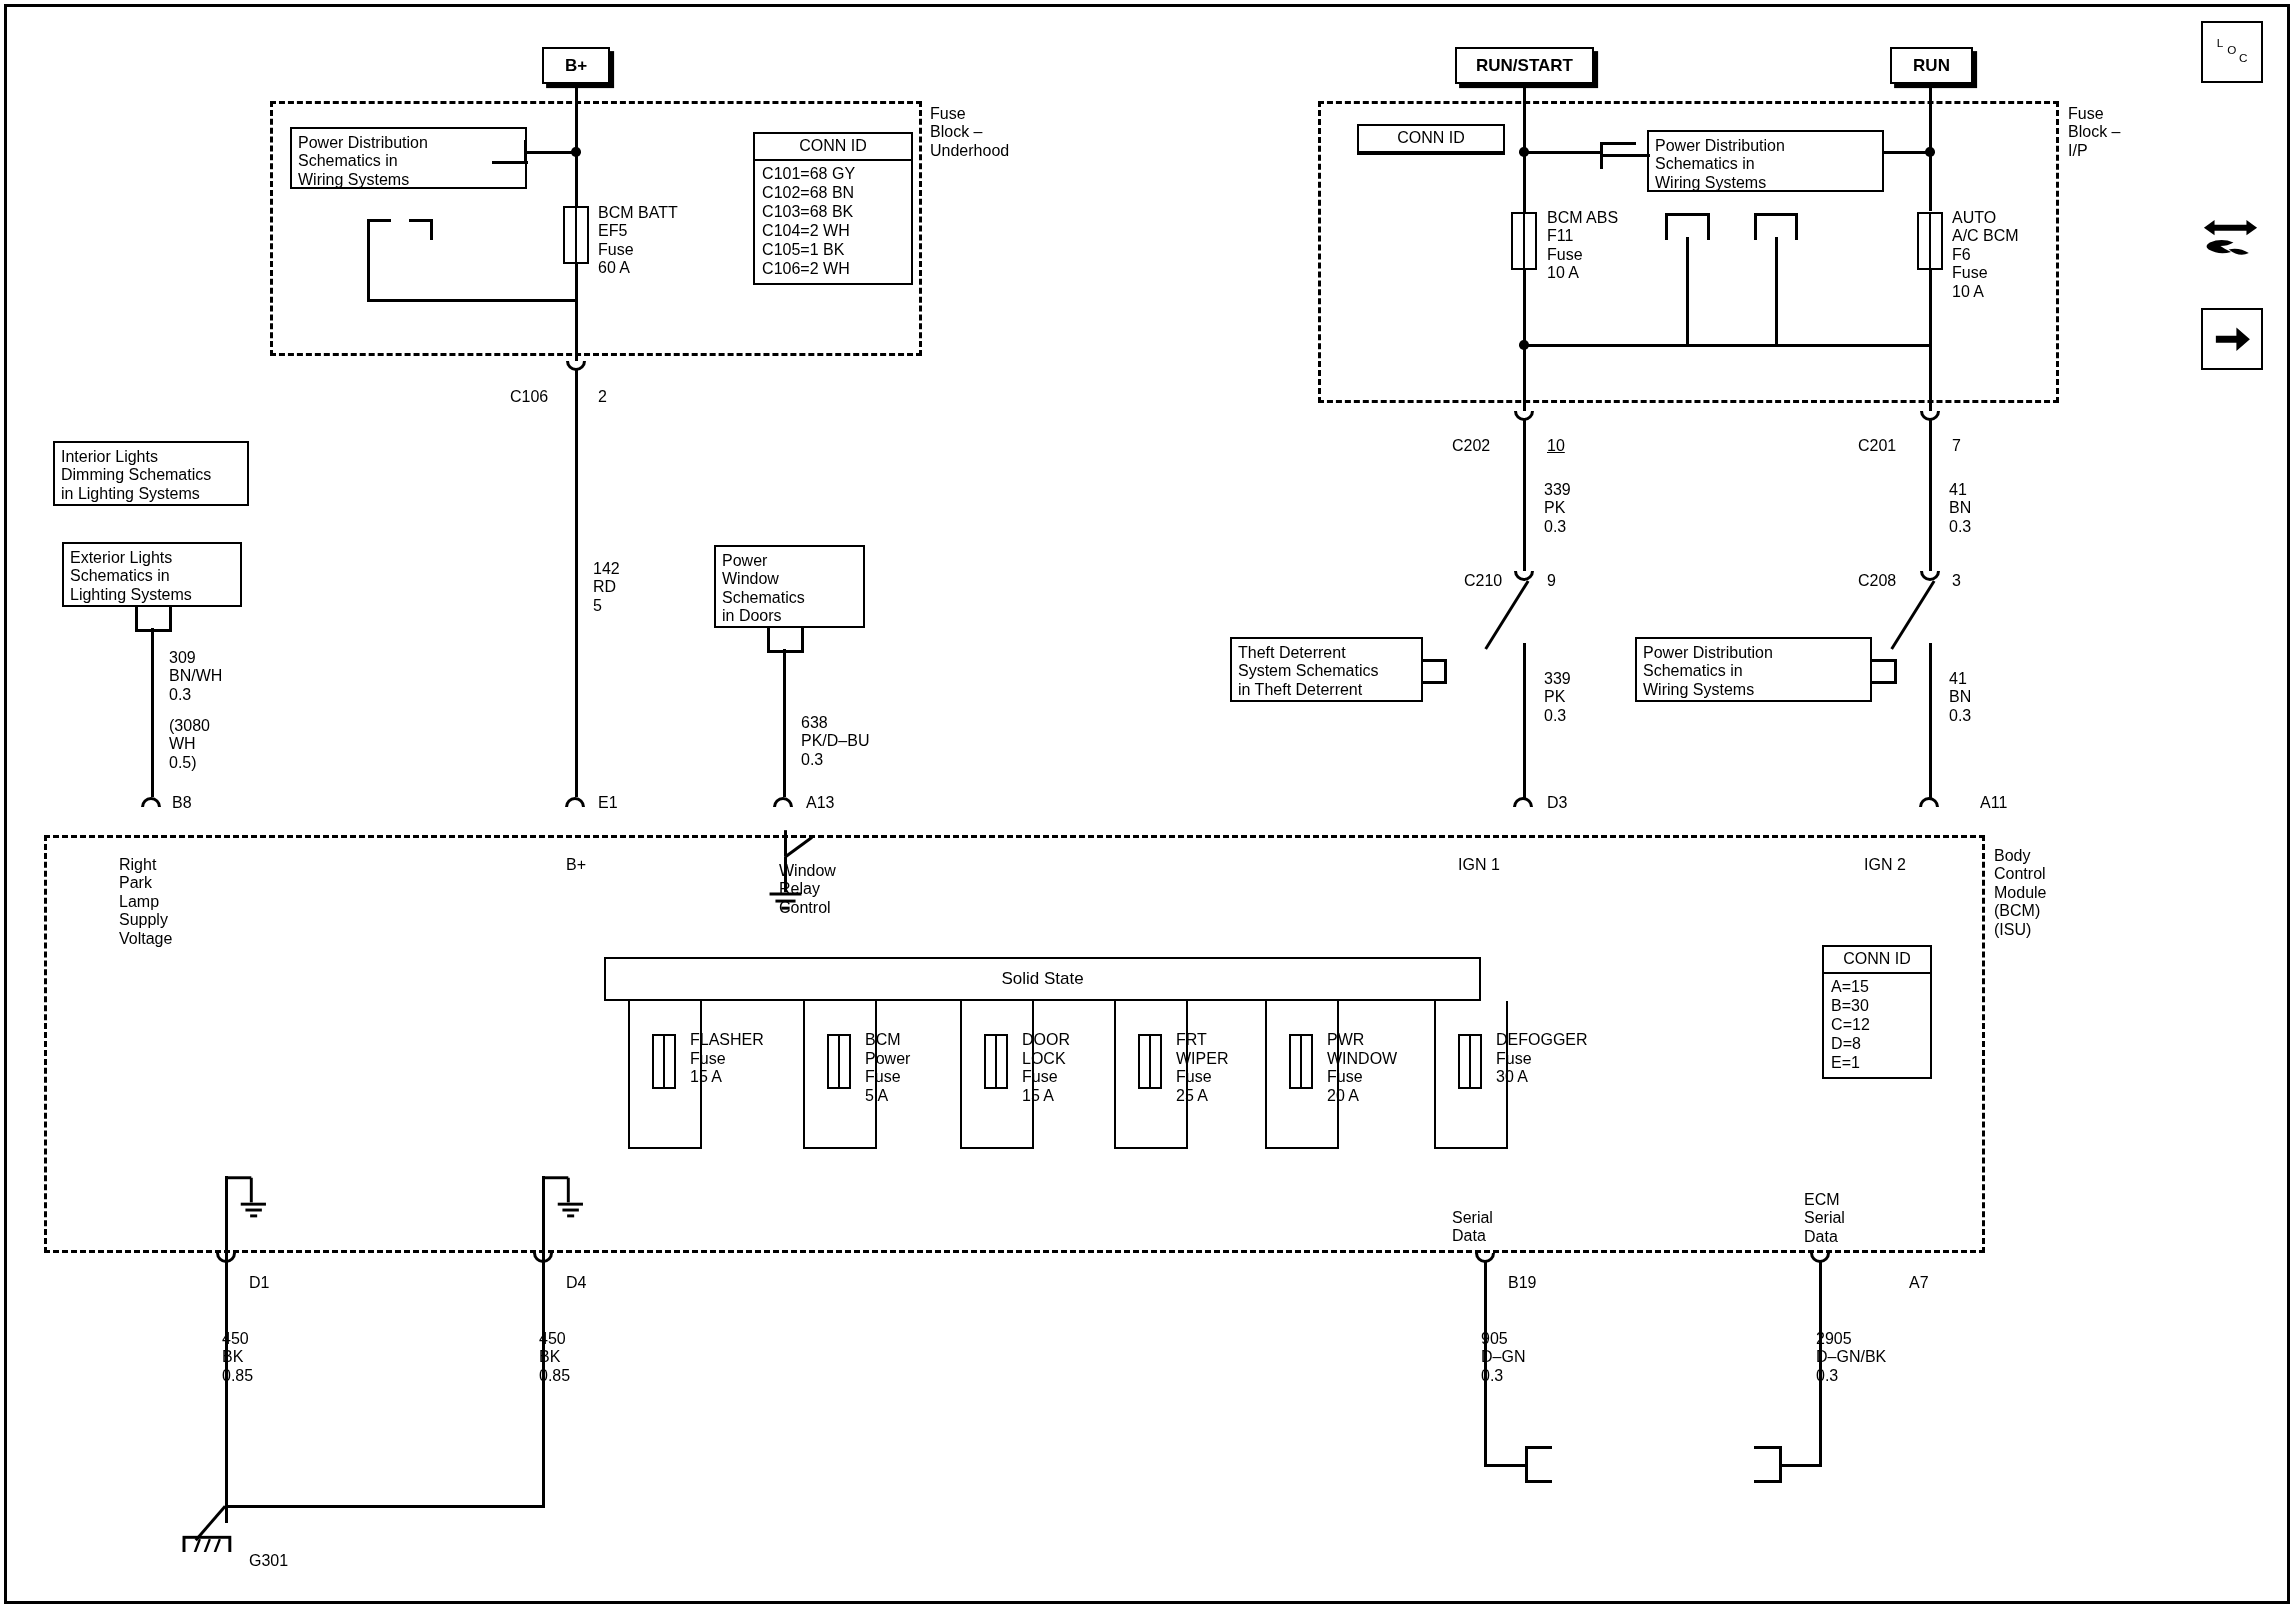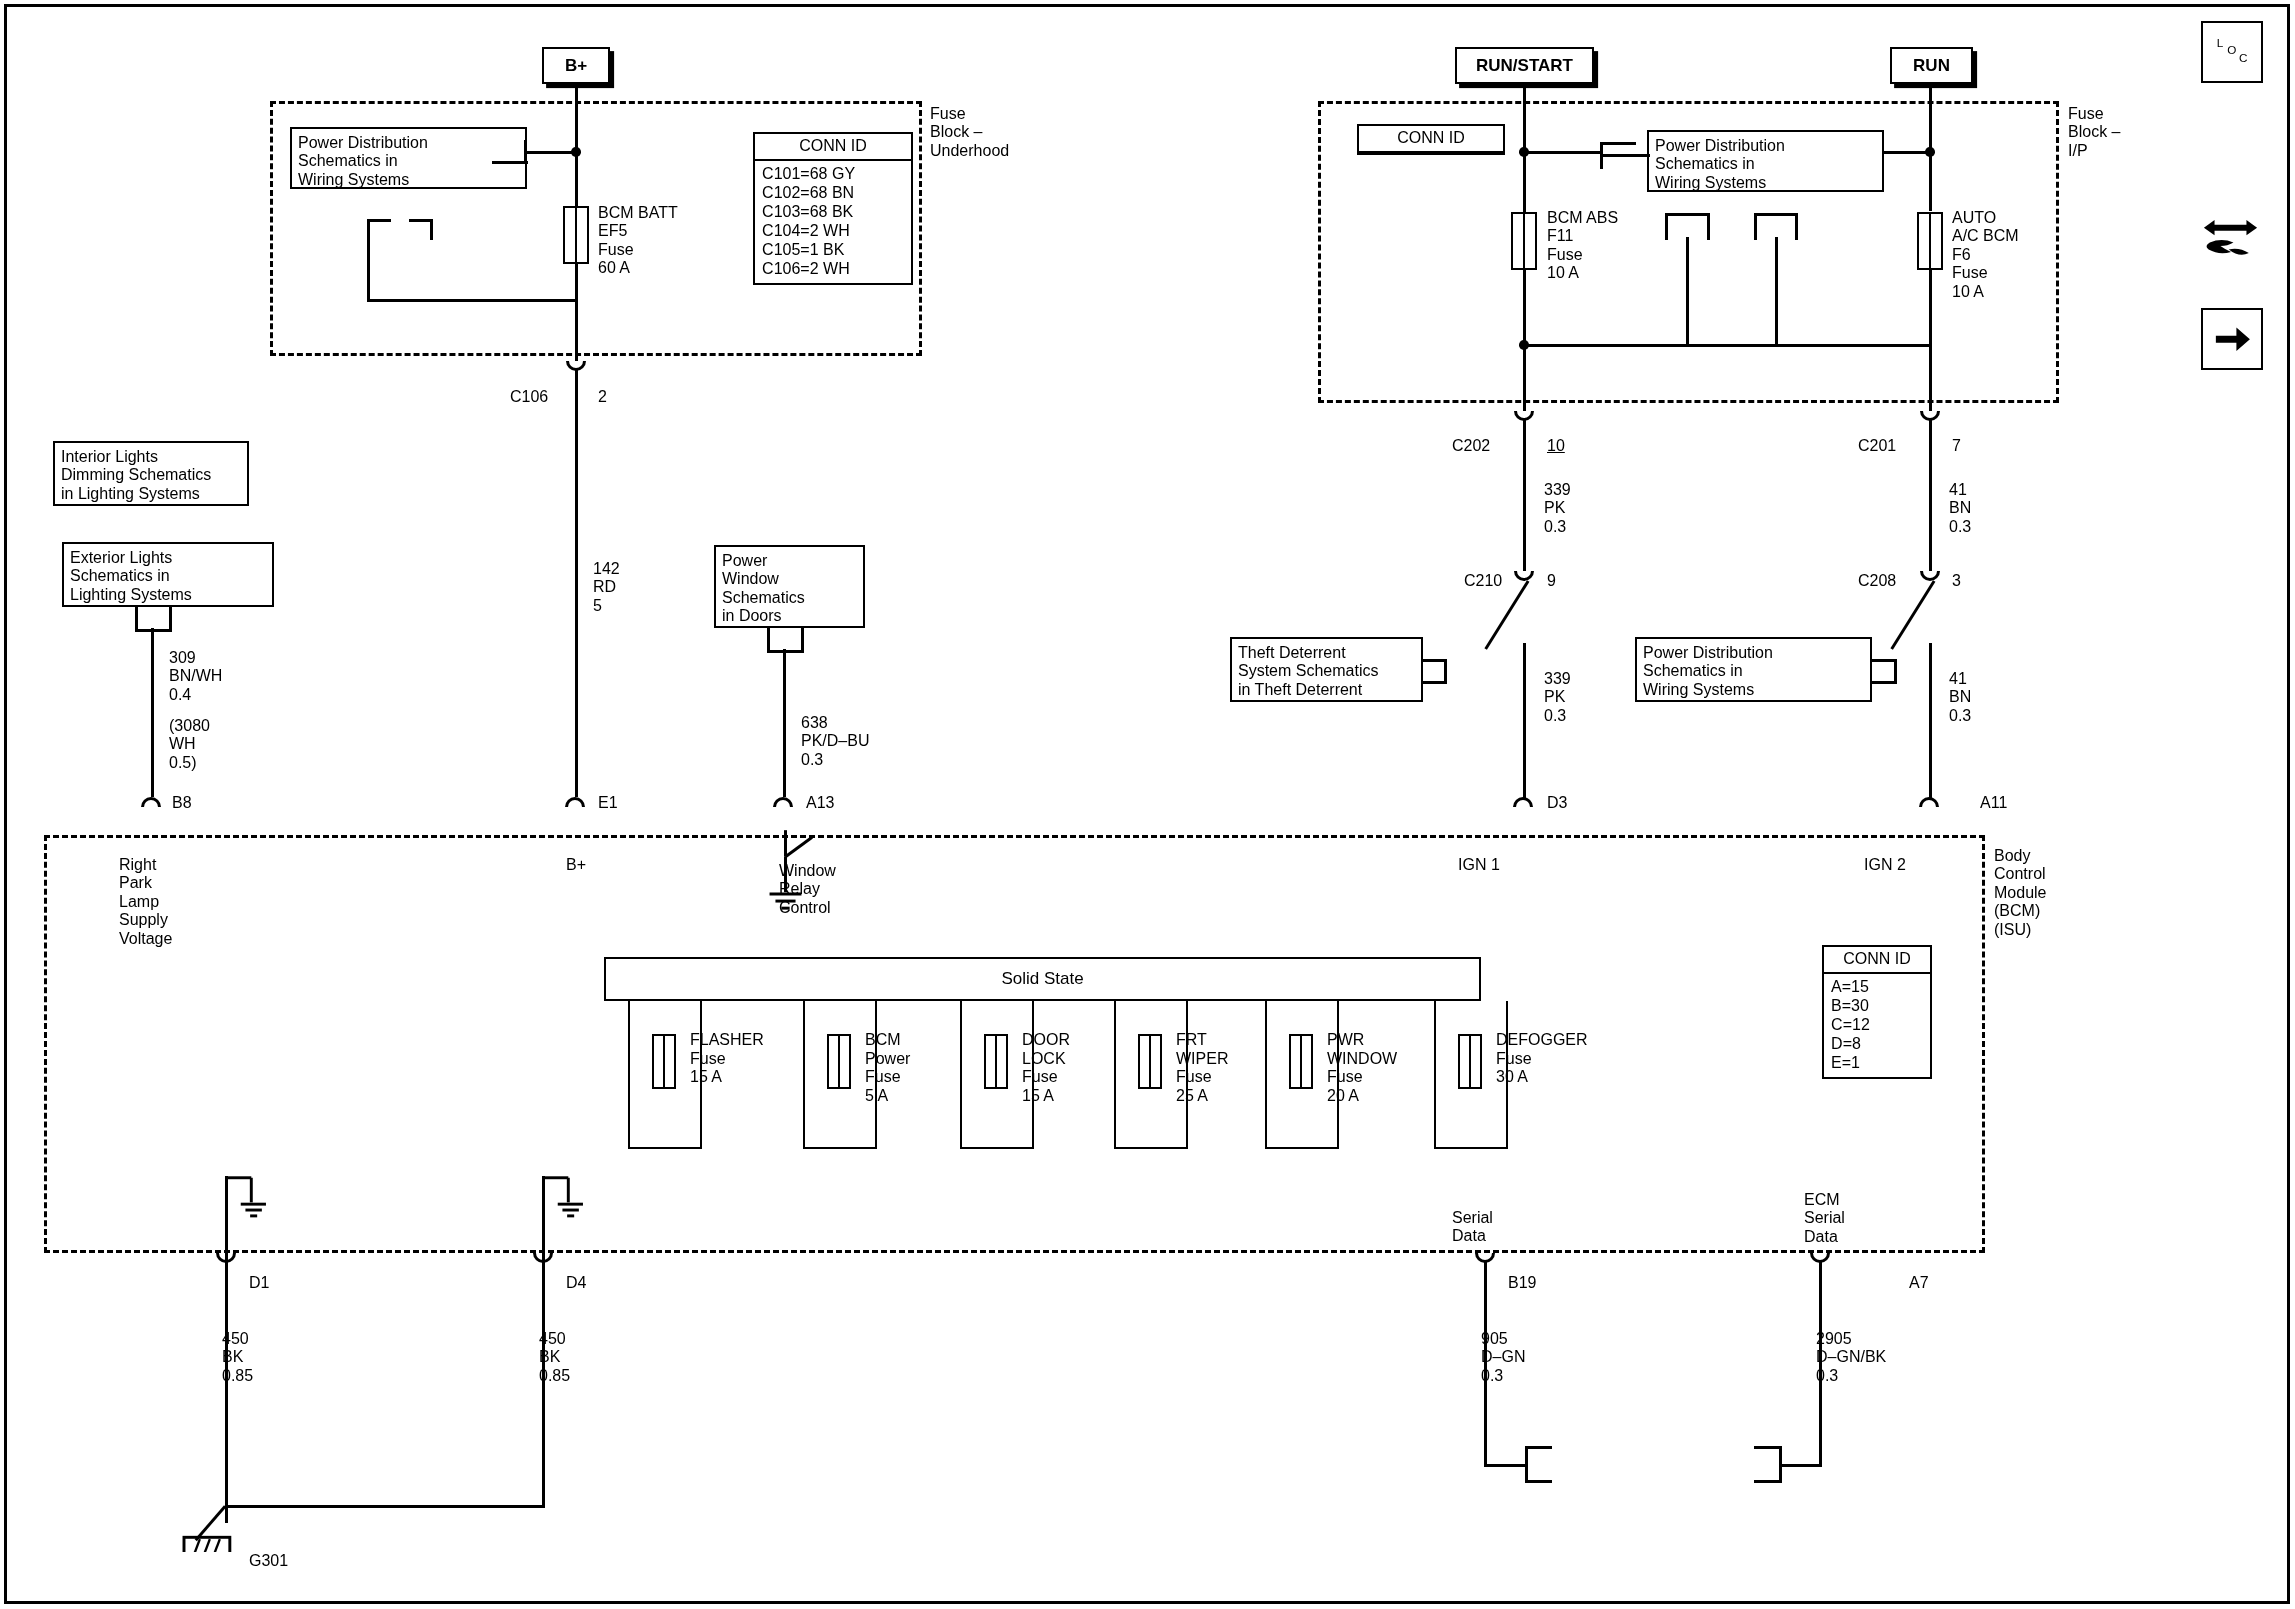--- a/index.html
+++ b/index.html
@@ -327,30 +327,30 @@
   <div class="callout" style="left:1635px; top:637px; width:237px; height:65px;">Power Distribution
 Schematics in
 Wiring Systems</div>
   <div class="h" style="left:1872px; top:659px; width:24px;"></div>
   <div class="h" style="left:1872px; top:681px; width:24px;"></div>
   <div class="v" style="left:1894px; top:659px; height:25px;"></div>
 
   <div class="callout" style="left:53px; top:441px; width:196px; height:65px;">Interior Lights
 Dimming Schematics
 in Lighting Systems</div>
-  <div class="callout" style="left:62px; top:542px; width:212px; height:65px;">Exterior Lights
+  <div class="callout" style="left:62px; top:542px; width:180px; height:65px;">Exterior Lights
 Schematics in
 Lighting Systems</div>
   <div class="v" style="left:135px; top:607px; height:24px;"></div>
   <div class="v" style="left:169px; top:607px; height:24px;"></div>
   <div class="h" style="left:135px; top:629px; width:37px;"></div>
   <div class="v" style="left:151px; top:628px; height:169px;"></div>
   <div class="txt" style="left:169px; top:649px;">309
 BN/WH
-0.4</div>
+0.3</div>
   <div class="txt" style="left:169px; top:717px;">(3080
 WH
 0.5)</div>
 
   <div class="callout" style="left:714px; top:545px; width:151px; height:83px;">Power
 Window
 Schematics
 in Doors</div>
   <div class="v" style="left:767px; top:628px; height:24px;"></div>
   <div class="v" style="left:801px; top:628px; height:24px;"></div>

